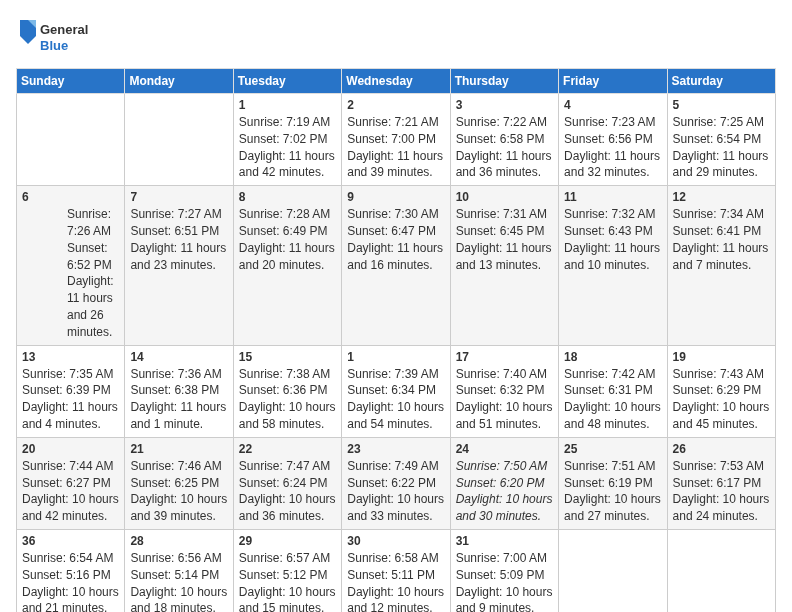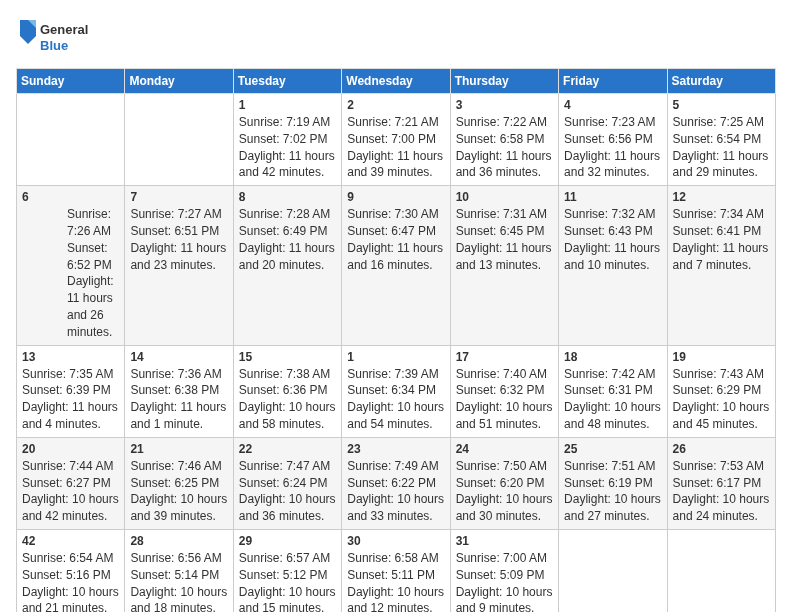--- a/index.html
+++ b/index.html
@@ -248,40 +248,40 @@
 Daylight: 10 hours and 36 minutes.</div>
         </td>
         <td>
           <span class="day-num">23</span>
           <div class="day-info" style="white-space: pre-line;">Sunrise: 7:49 AM
 Sunset: 6:22 PM
 Daylight: 10 hours and 33 minutes.</div>
         </td>
         <td>
           <span class="day-num">24</span>
-          <div class="day-info" style="white-space: pre-line;">Sunrise: 7:50 AM
+          <div class="day-info" style="white-space: pre-line; font-style: italic;">Sunrise: 7:50 AM
 Sunset: 6:20 PM
 Daylight: 10 hours and 30 minutes.</div>
         </td>
         <td>
           <span class="day-num">25</span>
           <div class="day-info" style="white-space: pre-line;">Sunrise: 7:51 AM
 Sunset: 6:19 PM
 Daylight: 10 hours and 27 minutes.</div>
         </td>
         <td>
           <span class="day-num">26</span>
           <div class="day-info" style="white-space: pre-line;">Sunrise: 7:53 AM
 Sunset: 6:17 PM
 Daylight: 10 hours and 24 minutes.</div>
         </td>
       </tr>
       <tr>
         <td>
-          <span class="day-num">42</span>
+          <span class="day-num">36</span>
           <div class="day-info" style="white-space: pre-line;">Sunrise: 6:54 AM
 Sunset: 5:16 PM
 Daylight: 10 hours and 21 minutes.</div>
         </td>
         <td>
           <span class="day-num">28</span>
           <div class="day-info" style="white-space: pre-line;">Sunrise: 6:56 AM
 Sunset: 5:14 PM
 Daylight: 10 hours and 18 minutes.</div>
         </td>

